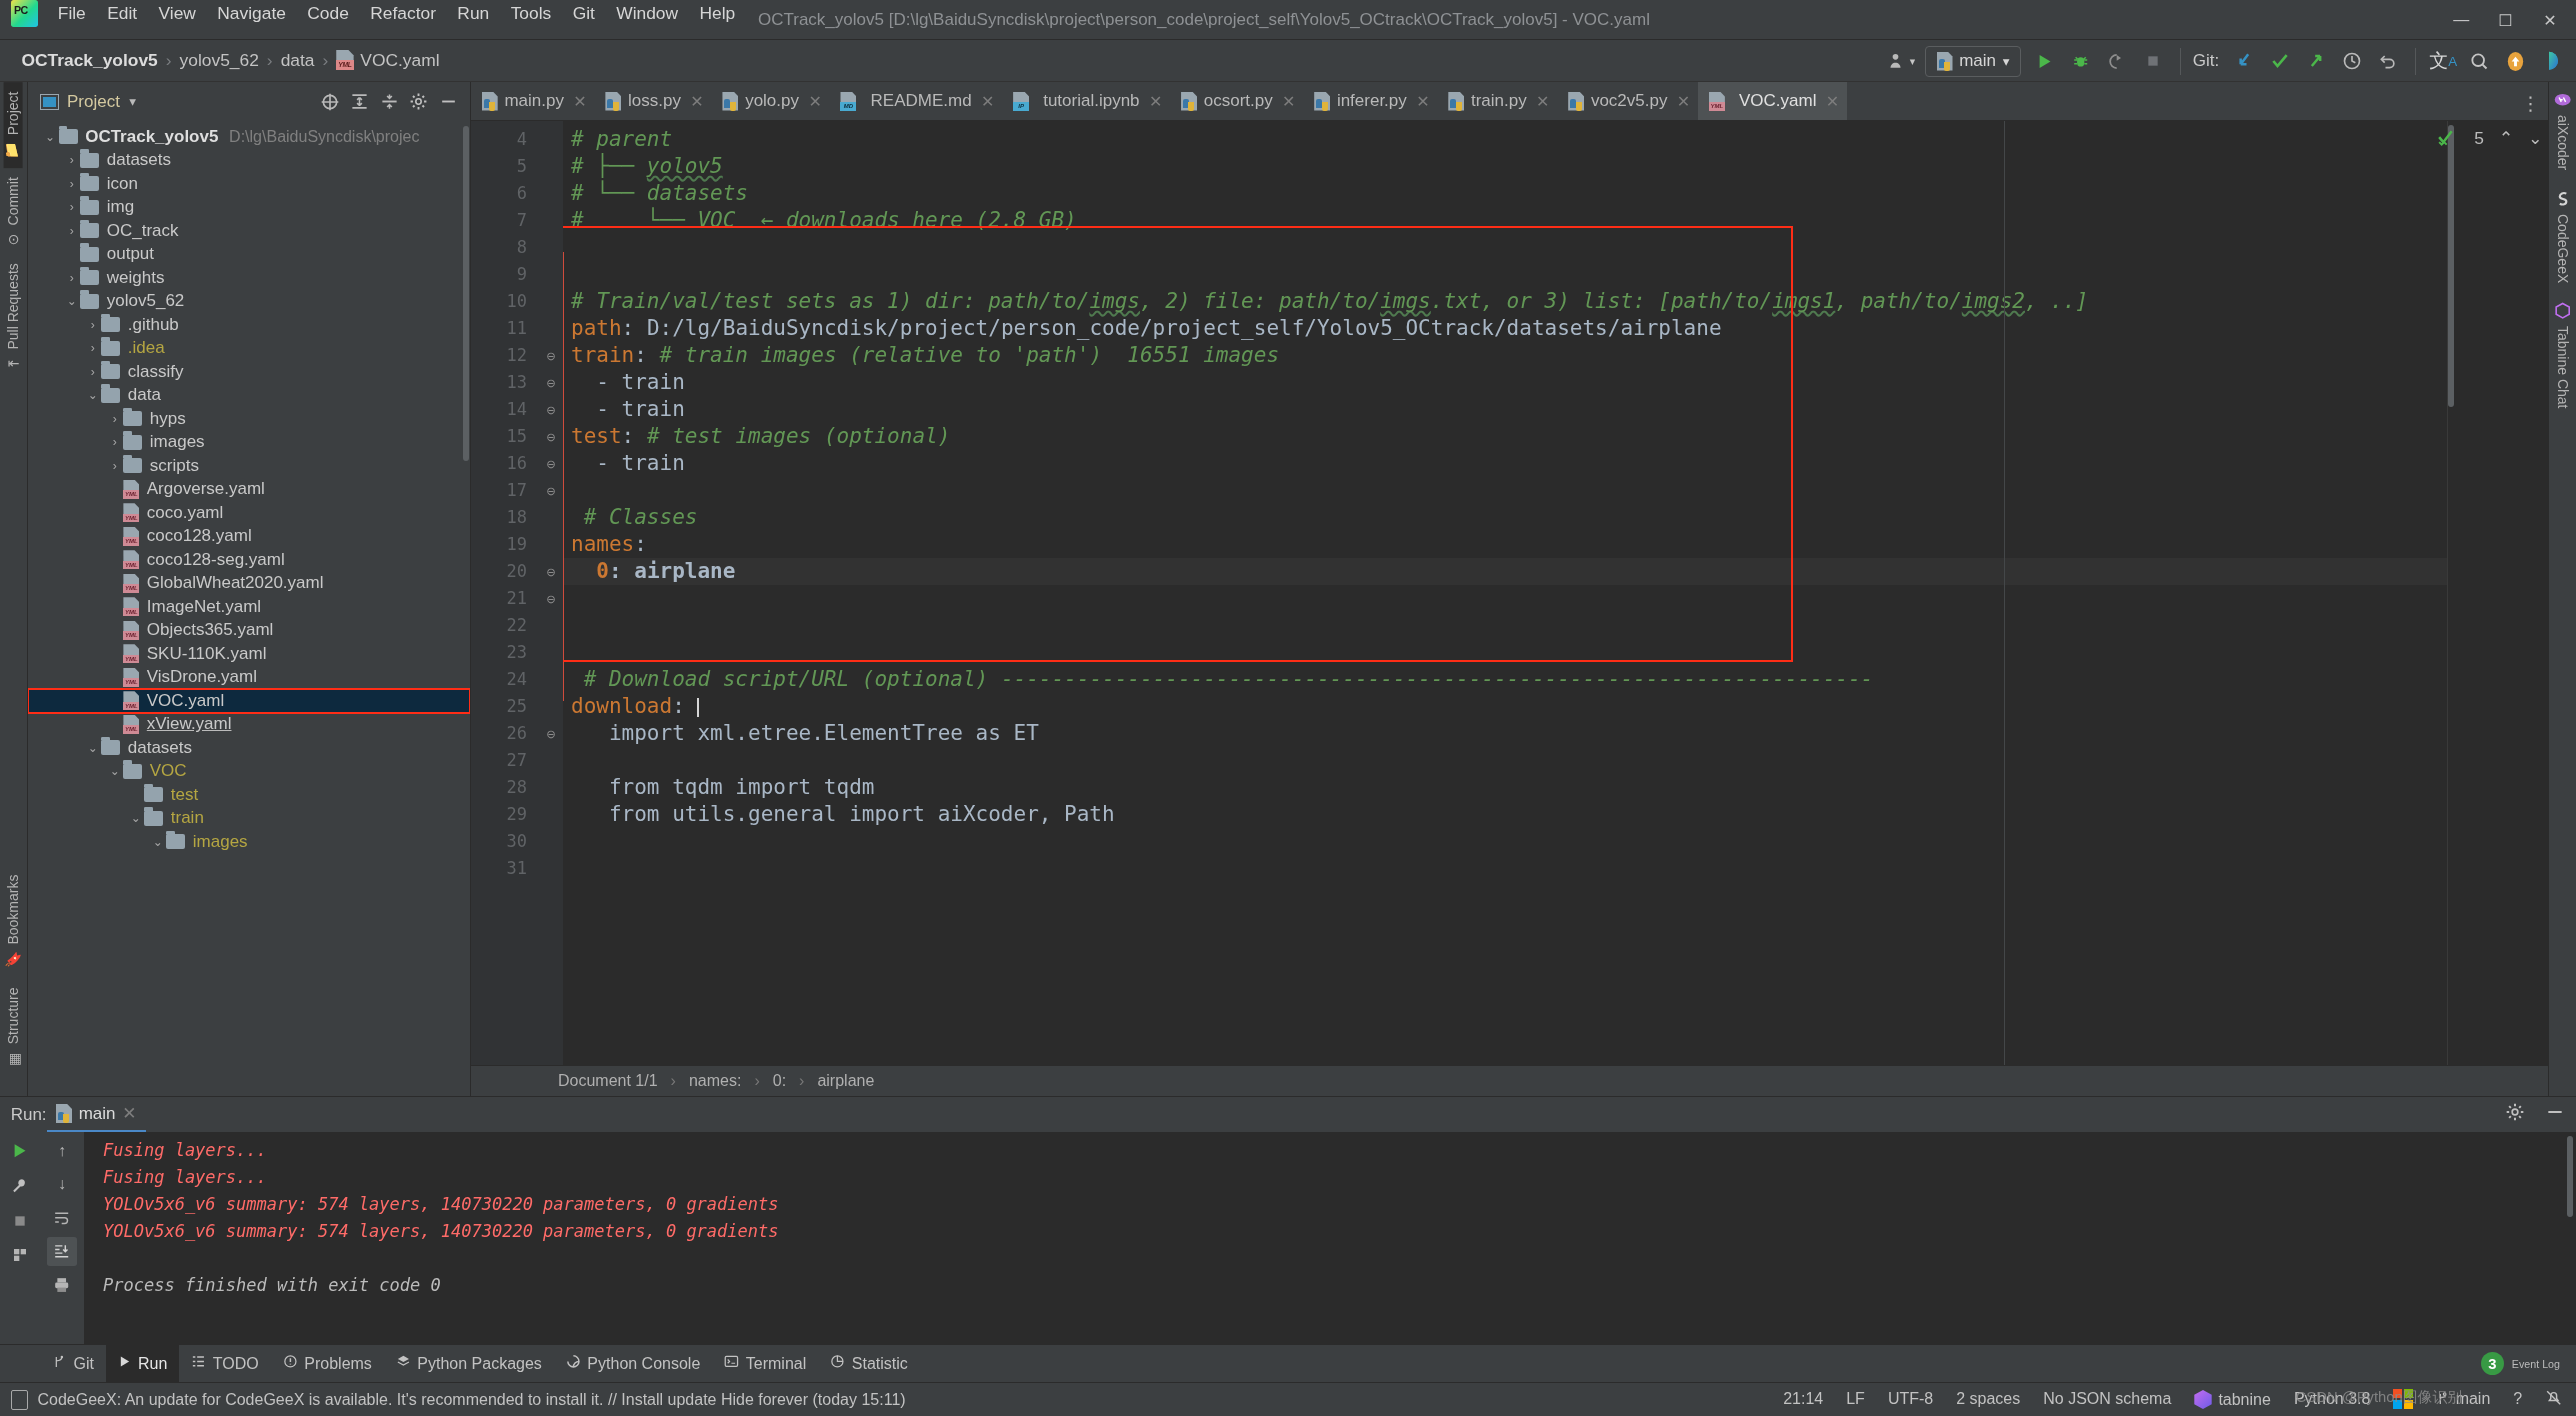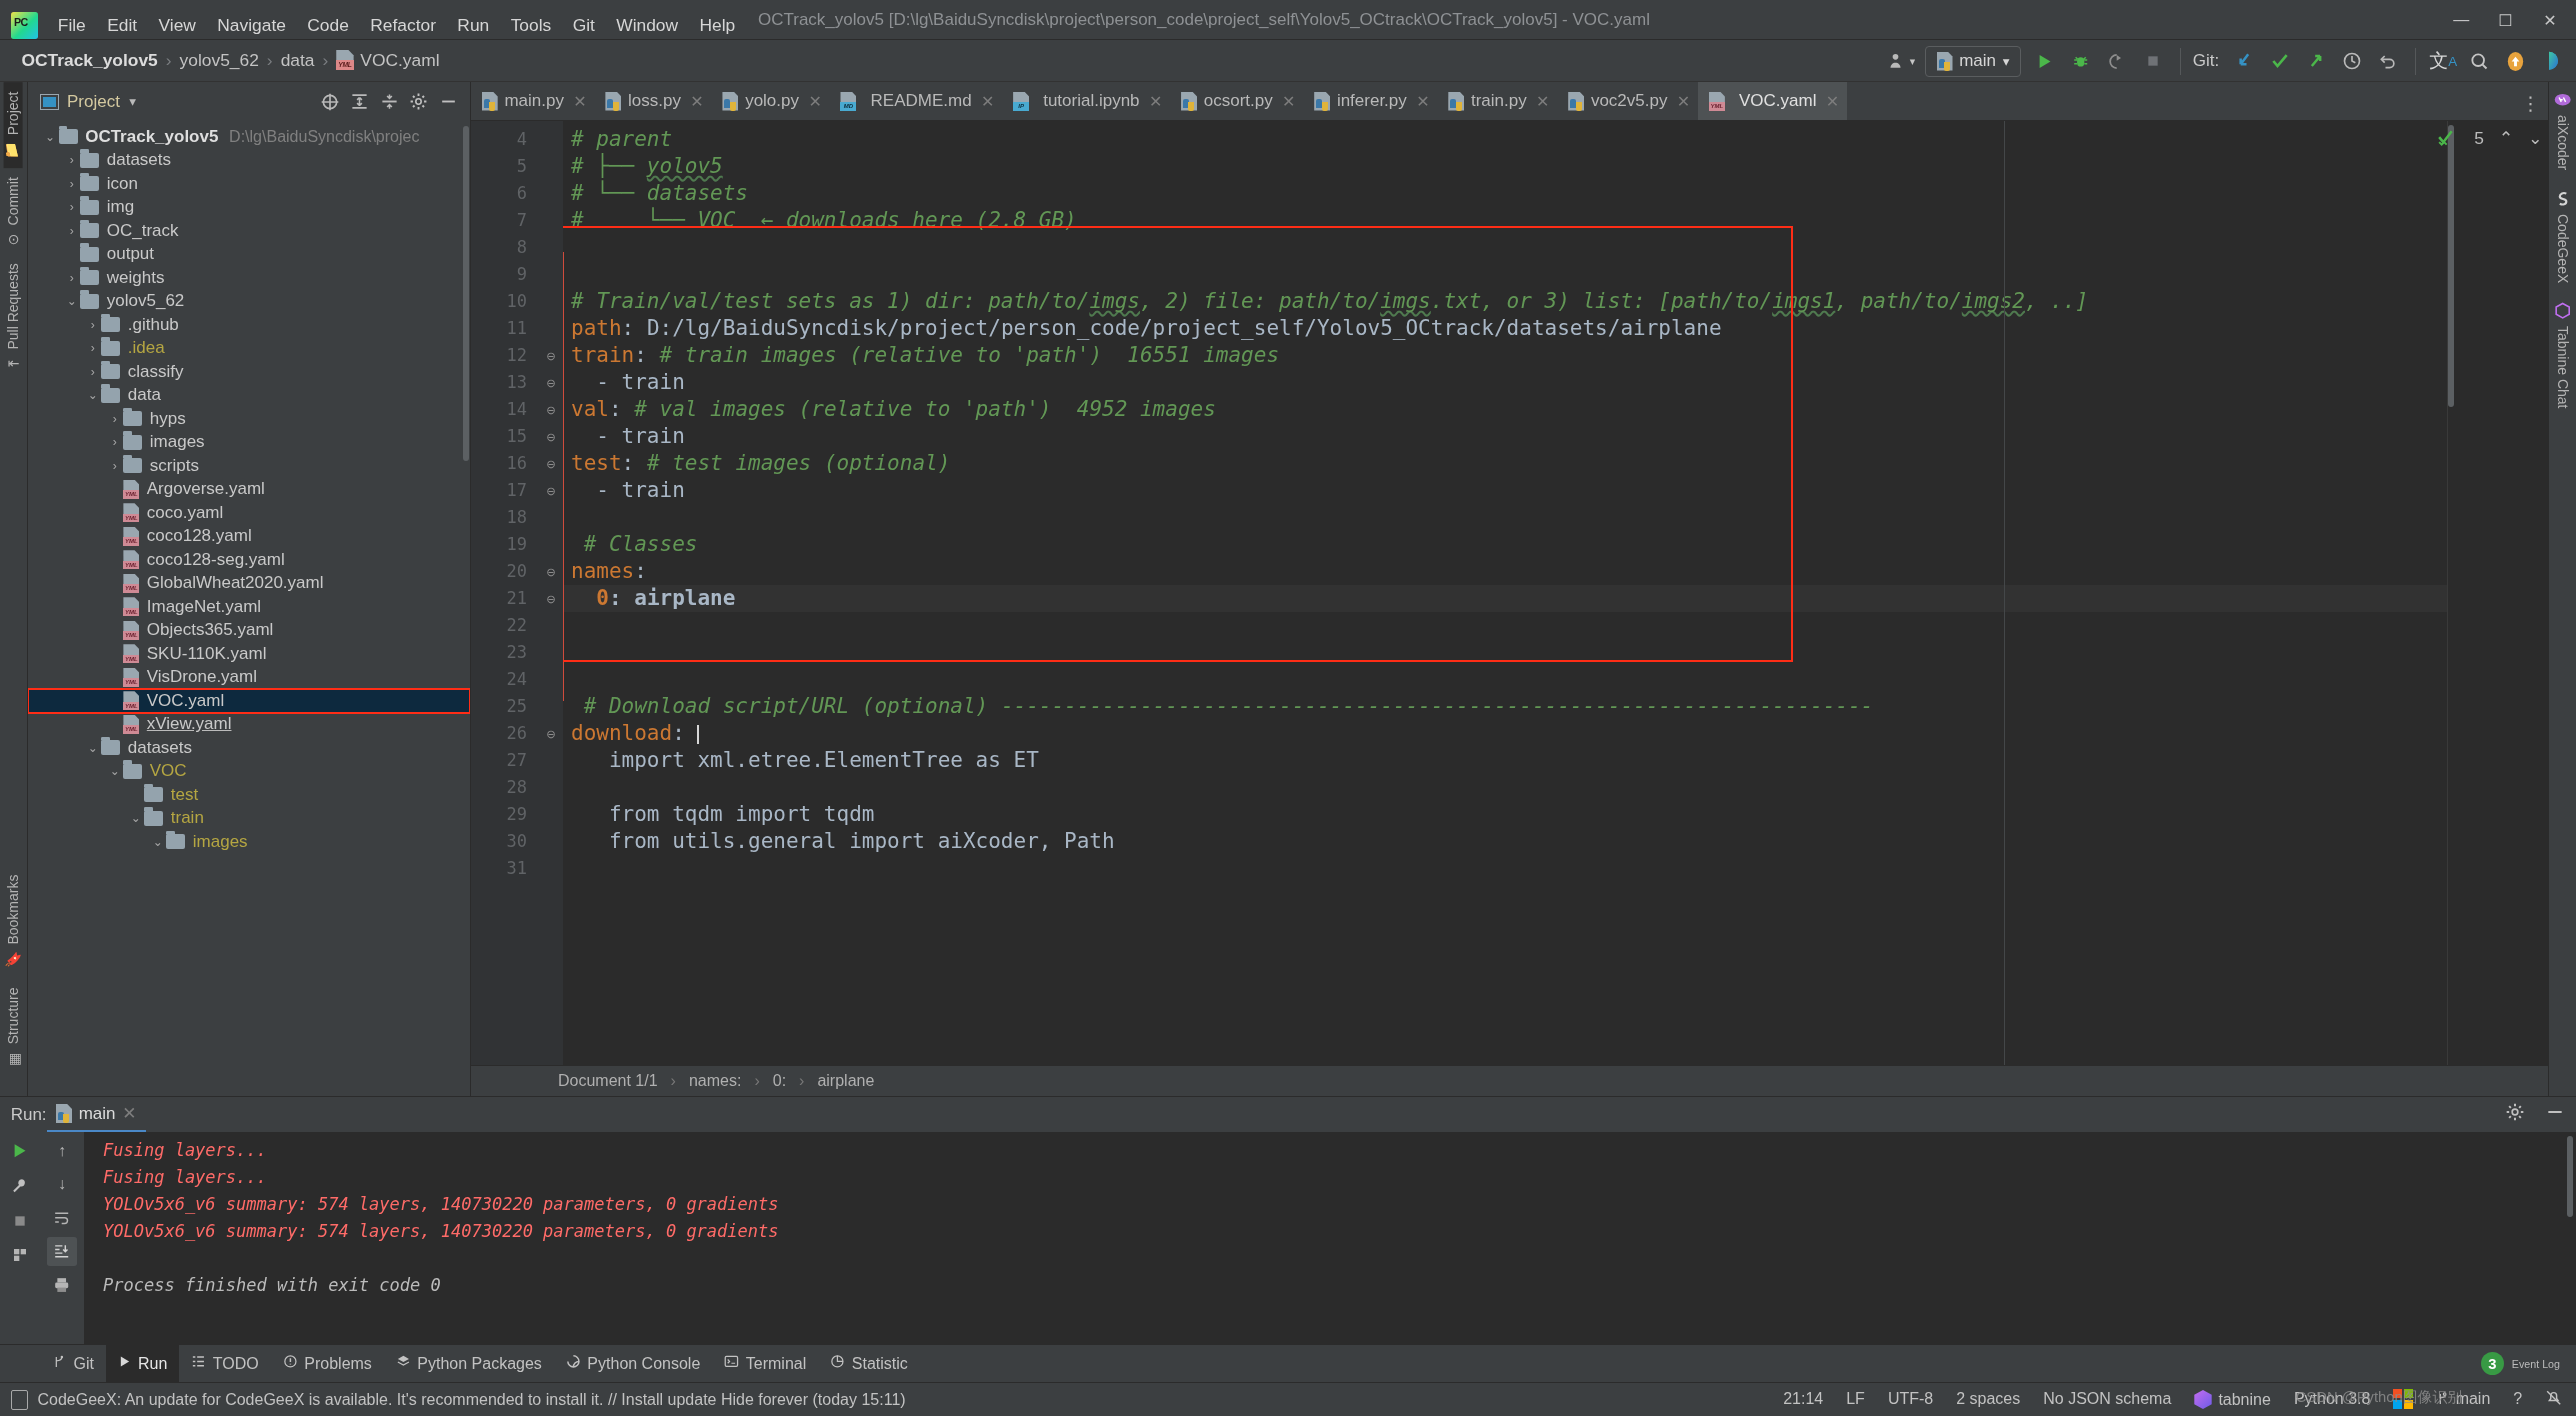--- a/index.html
+++ b/index.html
@@ -1,21 +1,21 @@
 <!DOCTYPE html>
 <html style="font-size:10.7px"><head>
 <meta charset="utf-8">
 <style>
   * { box-sizing: border-box; margin:0; padding:0; }
   html,body { width:2576px; height:1416px; overflow:hidden; background:#3c3f41;
     font-family:"Liberation Sans", sans-serif; color:#bbbbbb; }
   .ide { position:relative; width:2576px; height:1416px; display:flex; flex-direction:column; }
 
   
-  .menubar { height:40px; background:#3c3f41; display:flex; align-items:flex-end;
+  .menubar { height:40px; background:#3c3f41; display:flex; align-items:flex-start;
     border-bottom:0.7px solid #2b2b2b; flex:0 0 40px; position:relative; }
   .pc-logo { width:27px; height:27px; margin:0 9.4px 0 10.7px; border-radius:2.7px;
     background:linear-gradient(135deg,#f0e14a 0%,#22d88f 55%,#22c3e6 100%);
     position:relative; }
   .pc-logo:after { content:"PC"; position:absolute; left:3.4px; top:4px; font-size:10.7px;
     font-weight:bold; color:#1b1b1b; letter-spacing:-0.7px; }
   .menu-item { font-size:17.4px; color:#d6d6d6; padding:2.7px 10.7px; cursor:default; }
   .win-title { position:absolute; left:758px; top:0; height:40px; display:flex;
     align-items:center; font-size:17px; color:#8e9194; white-space:nowrap; }
   .wincontrols { position:absolute; right:9.4px; top:0; height:40px; display:flex;
@@ -745,21 +745,20 @@
         <div class="cline"><span class="cm"># parent</span></div>
             <div class="cline"><span class="cm"># ├── <span class="squig">yolov5</span></span></div>
             <div class="cline"><span class="cm"># └── datasets</span></div>
             <div class="cline"><span class="cm">#     └── VOC  ← downloads here (2.8 GB)</span></div>
             <div class="cline">&nbsp;</div>
             <div class="cline">&nbsp;</div>
             <div class="cline"><span class="cm"># Train/val/test sets as 1) dir: path/to/<span class="squig">imgs</span>, 2) file: path/to/<span class="squig">imgs</span>.txt, or 3) list: [path/to/<span class="squig">imgs1</span>, path/to/<span class="squig">imgs2</span>, ..]</span></div>
             <div class="cline"><span class="key">path</span>: <span class="val">D:/lg/BaiduSyncdisk/project/person_code/project_self/Yolov5_OCtrack/datasets/airplane</span></div>
             <div class="cline"><span class="key">train</span>: <span class="cm"># train images (relative to 'path')  16551 images</span></div>
             <div class="cline">  <span class="val">- train</span></div>
-            <div class="cline"><span class="key">val</span>: <span class="cm"># val images (relative to 'path')  4952 images</span></div>
             <div class="cline">  <span class="val">- train</span></div>
             <div class="cline"><span class="key">test</span>: <span class="cm"># test images (optional)</span></div>
             <div class="cline">  <span class="val">- train</span></div>
             <div class="cline">&nbsp;</div>
             <div class="cline"> <span class="cm"># Classes</span></div>
             <div class="cline"><span class="key">names</span>:</div>
             <div class="cline hl">  <span class="key">0</span>: <span class="val">airplane</span></div>
             <div class="cline">&nbsp;</div>
             <div class="cline">&nbsp;</div>
             <div class="cline">&nbsp;</div>

